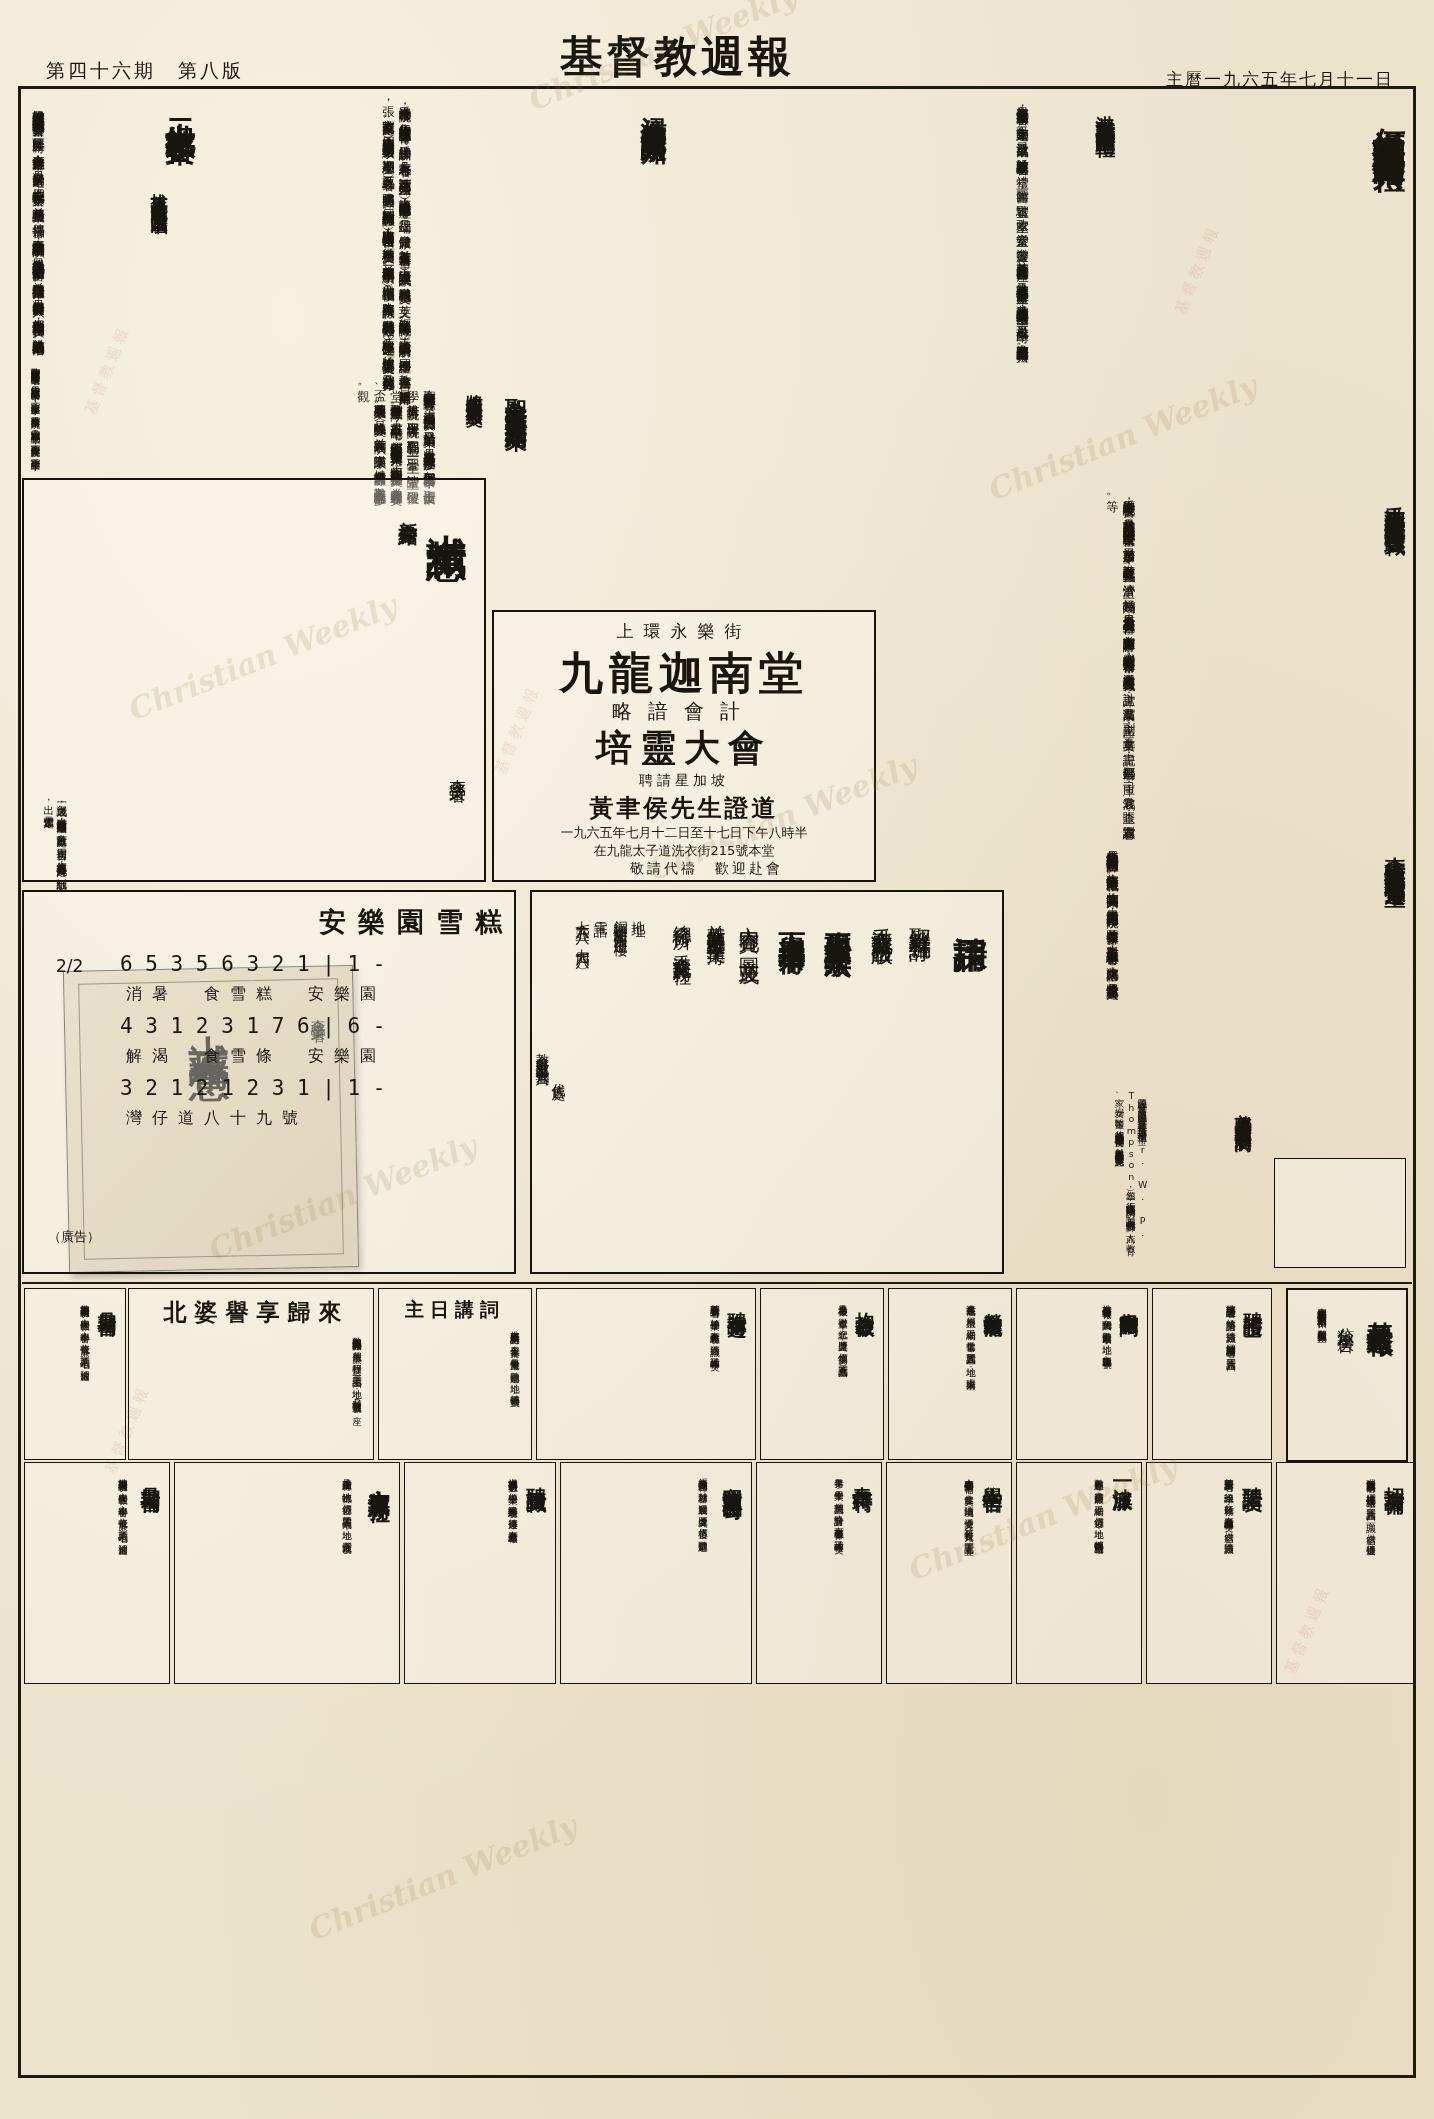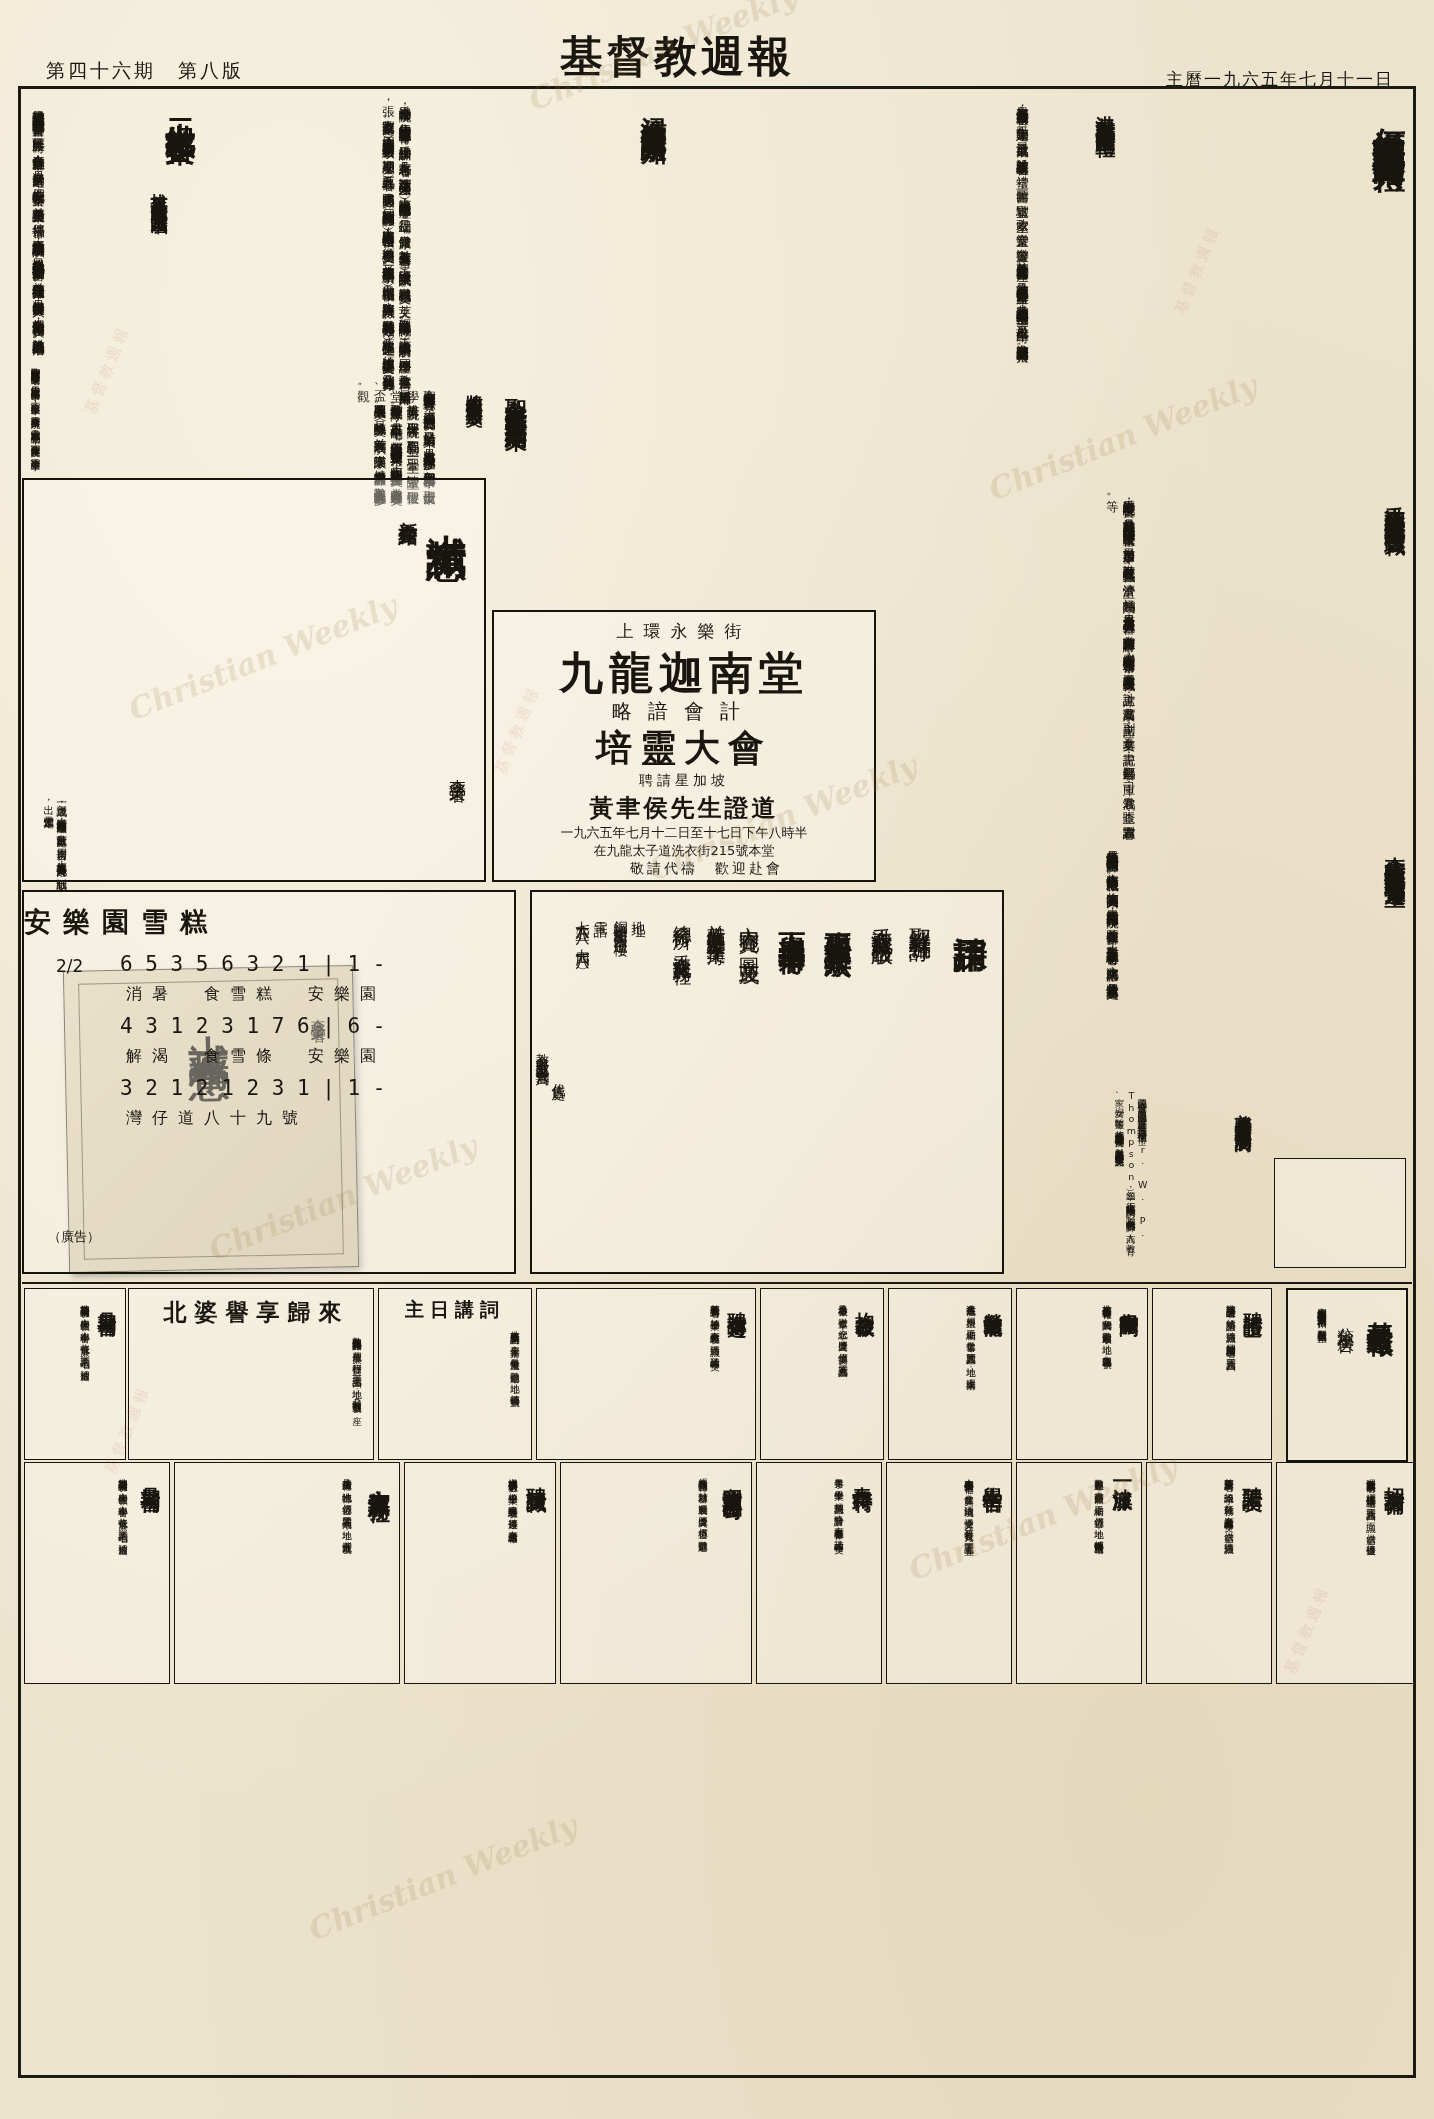--- a/index.html
+++ b/index.html
@@ -197,21 +197,21 @@
     <div class="hz" style="position:absolute;left:0;right:0;top:86px;text-align:center;font-size:20px;letter-spacing:16px;">略諳會計</div>
     <div class="hz bold" style="position:absolute;left:0;right:0;top:112px;text-align:center;font-size:36px;letter-spacing:8px;font-family:'DejaVu Serif','Liberation Serif',serif;">培靈大會</div>
     <div class="hz" style="position:absolute;left:0;right:0;top:160px;text-align:center;font-size:14px;letter-spacing:4px;">聘請星加坡</div>
     <div class="hz bold" style="position:absolute;left:0;right:0;top:180px;text-align:center;font-size:24px;letter-spacing:3px;">黃聿侯先生證道</div>
     <div class="hz" style="position:absolute;left:0;right:0;top:212px;text-align:center;font-size:13px;">一九六五年七月十二日至十七日下午八時半</div>
     <div class="hz" style="position:absolute;left:0;right:0;top:230px;text-align:center;font-size:13px;">在九龍太子道洗衣街215號本堂</div>
     <div class="hz" style="position:absolute;left:0;right:0;top:248px;text-align:center;font-size:14px;letter-spacing:3px;padding-left:45px;">敬請代禱　歡迎赴會</div>
   </div>
 
   <div class="ad boxline" style="left:22px;top:890px;width:490px;height:380px;">
-    <div class="hz bold" style="position:absolute;left:0;right:0;top:12px;text-align:left;font-size:27px;letter-spacing:12px;">安樂園雪糕</div>
+    <div class="hz bold" style="position:absolute;left:0;right:0;top:12px;text-align:right;font-size:27px;letter-spacing:12px;">安樂園雪糕</div>
     <div class="hz" style="position:absolute;left:32px;top:66px;font-size:17px;line-height:1;text-align:center;">
       <span>2/2</span>
     </div>
 
     <div style="position:absolute;left:96px;top:60px;right:20px;">
       <div class="score-row">
         <div class="score-note hz" style="left:0;top:0;">6 5    3 5 6    3 2 1 | 1 -</div>
         <div class="score-lyric hz" style="left:6px;top:32px;">消暑　食雪糕　安樂園</div>
       </div>
       <div class="score-row">

